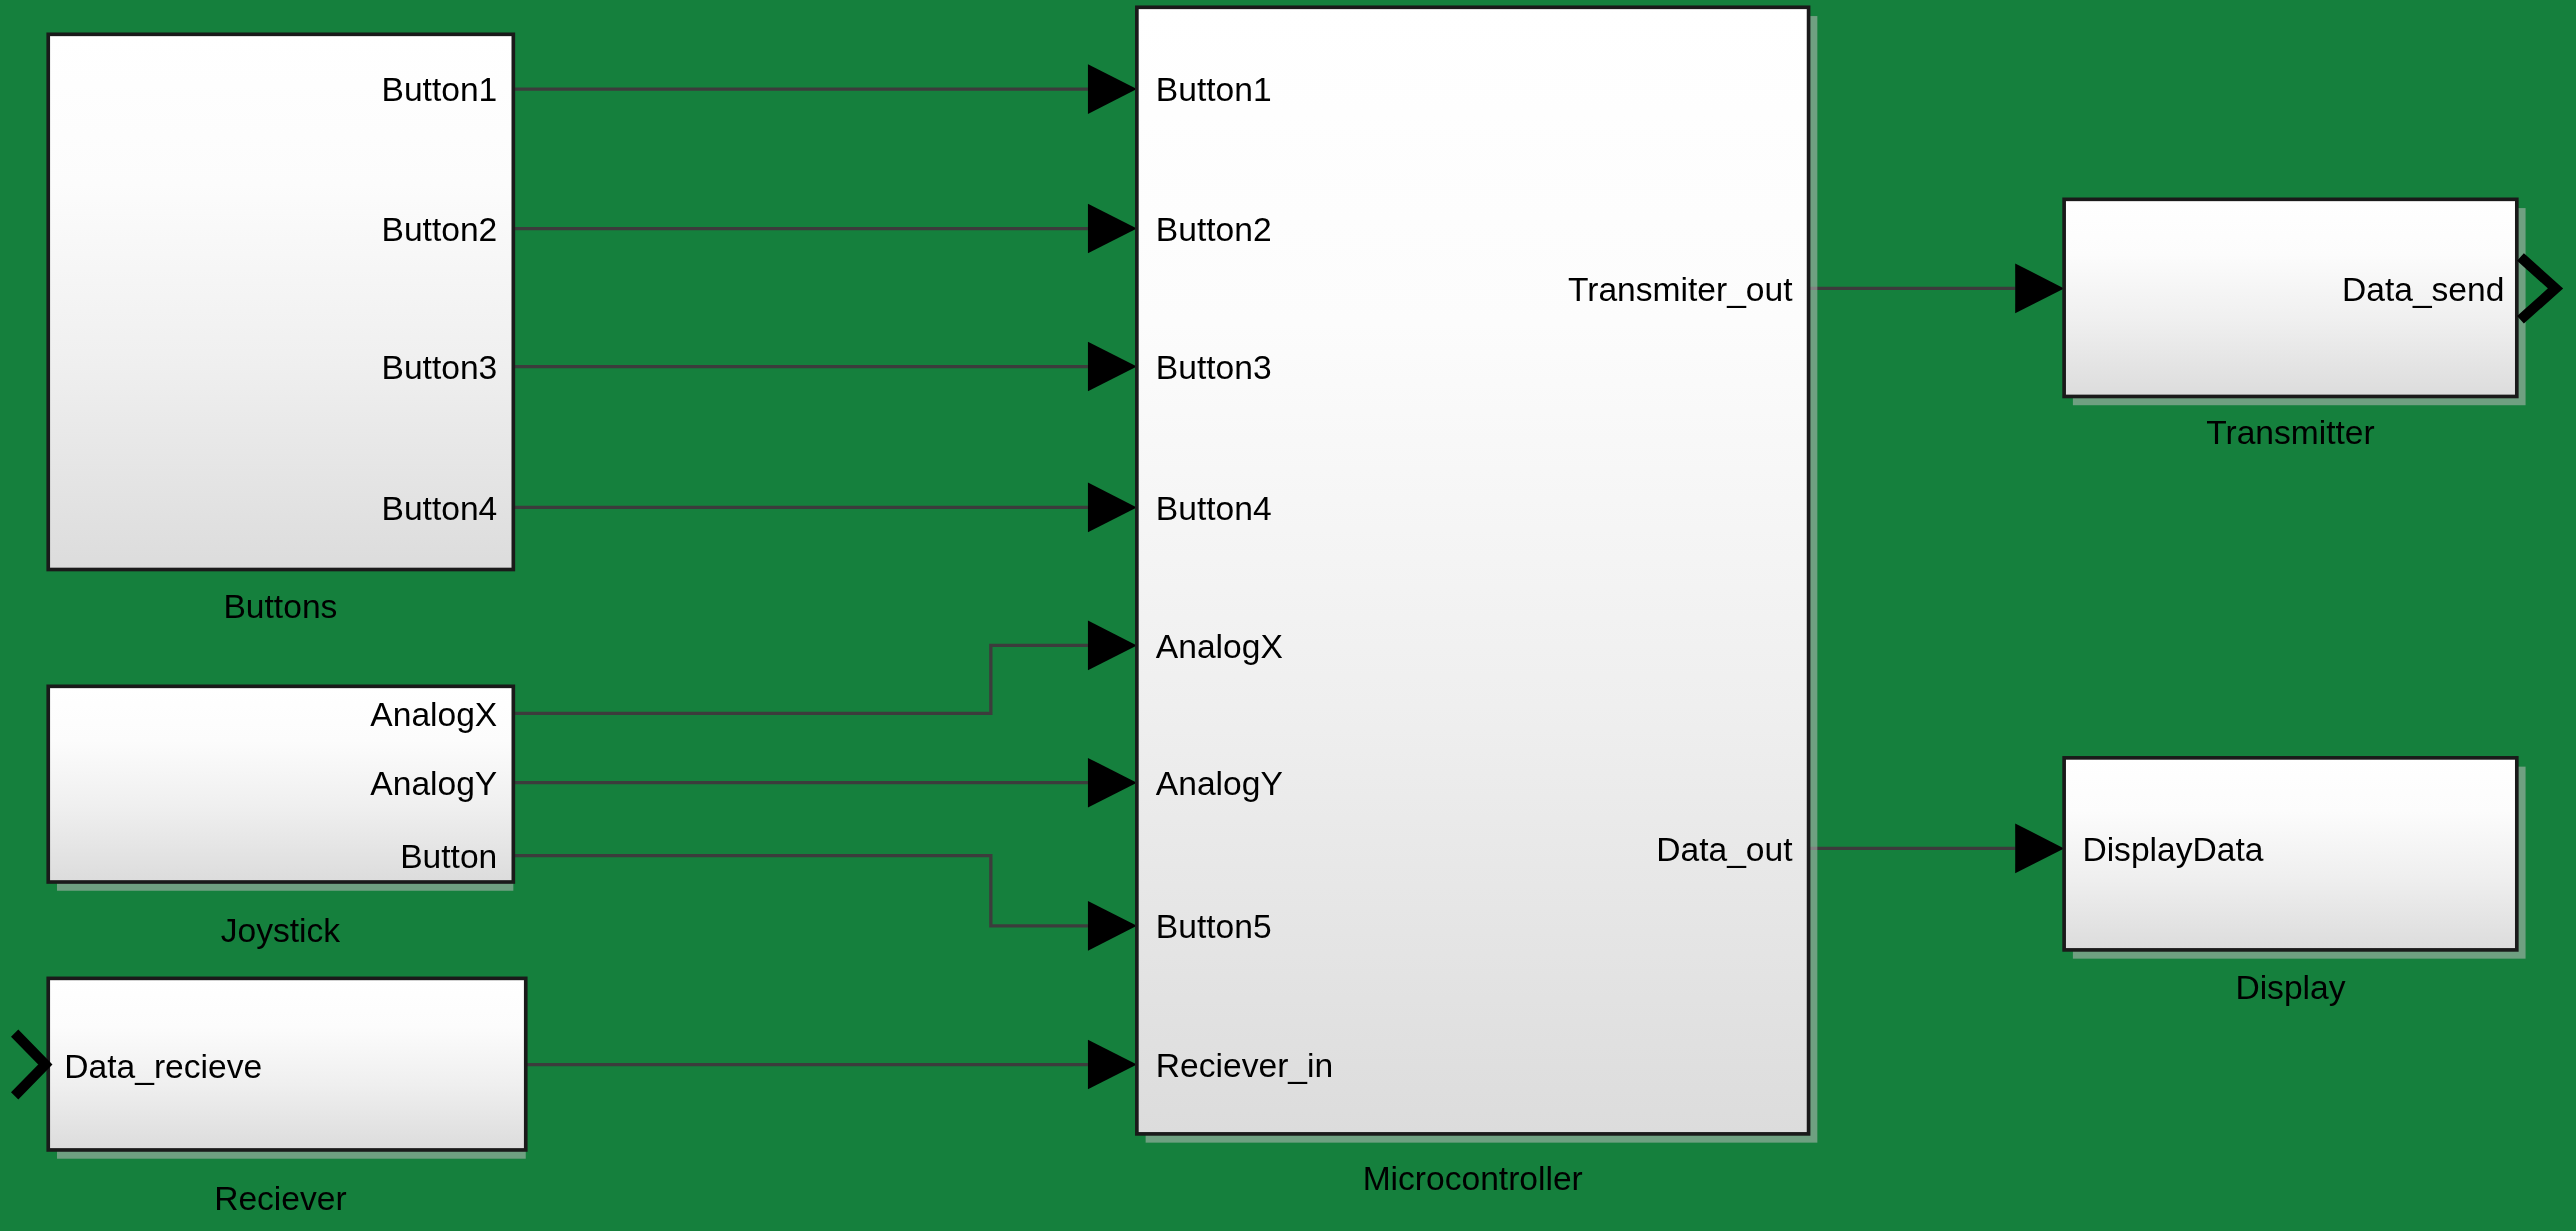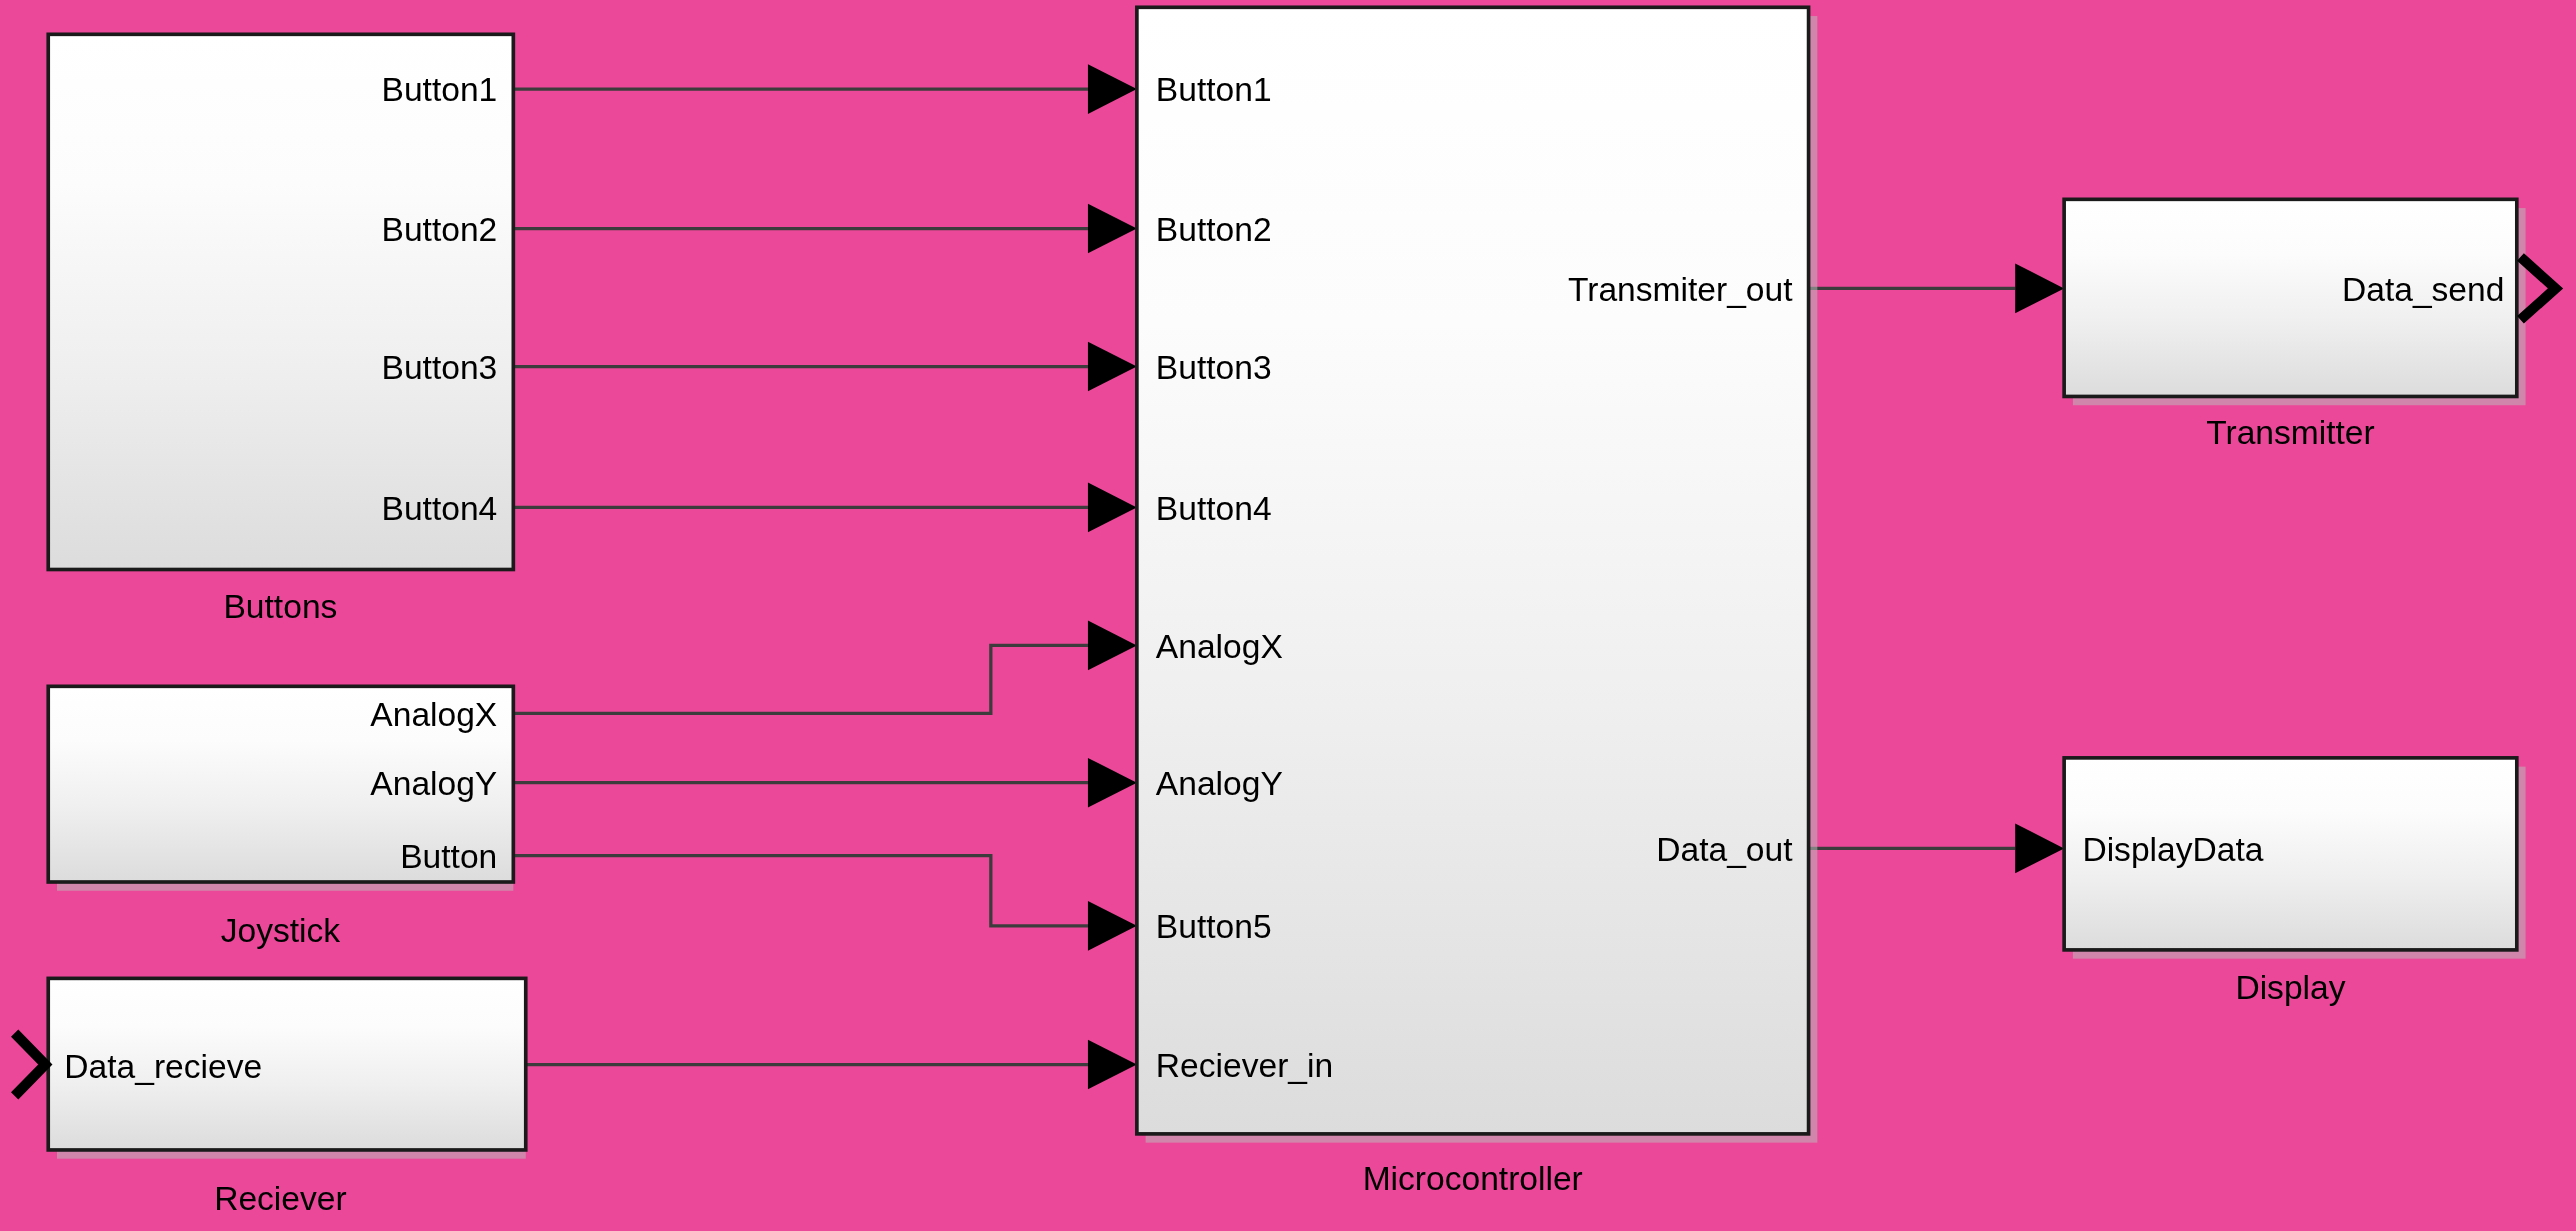--- a/index.html
+++ b/index.html
@@ -10,21 +10,21 @@
   body {
     width: 2576px;
     height: 1231px;
     font-family: "Liberation Sans", sans-serif;
     overflow: hidden;
   }
   #diagram-root {
     position: relative;
     width: 2576px;
     height: 1231px;
-    background: #ec4899;
+    background: #15803d;
   }
   svg#diagram {
     display: block;
     width: 2576px;
     height: 1231px;
   }
   .block-body {
     stroke: #1a1a1a;
     stroke-width: 5;
   }

